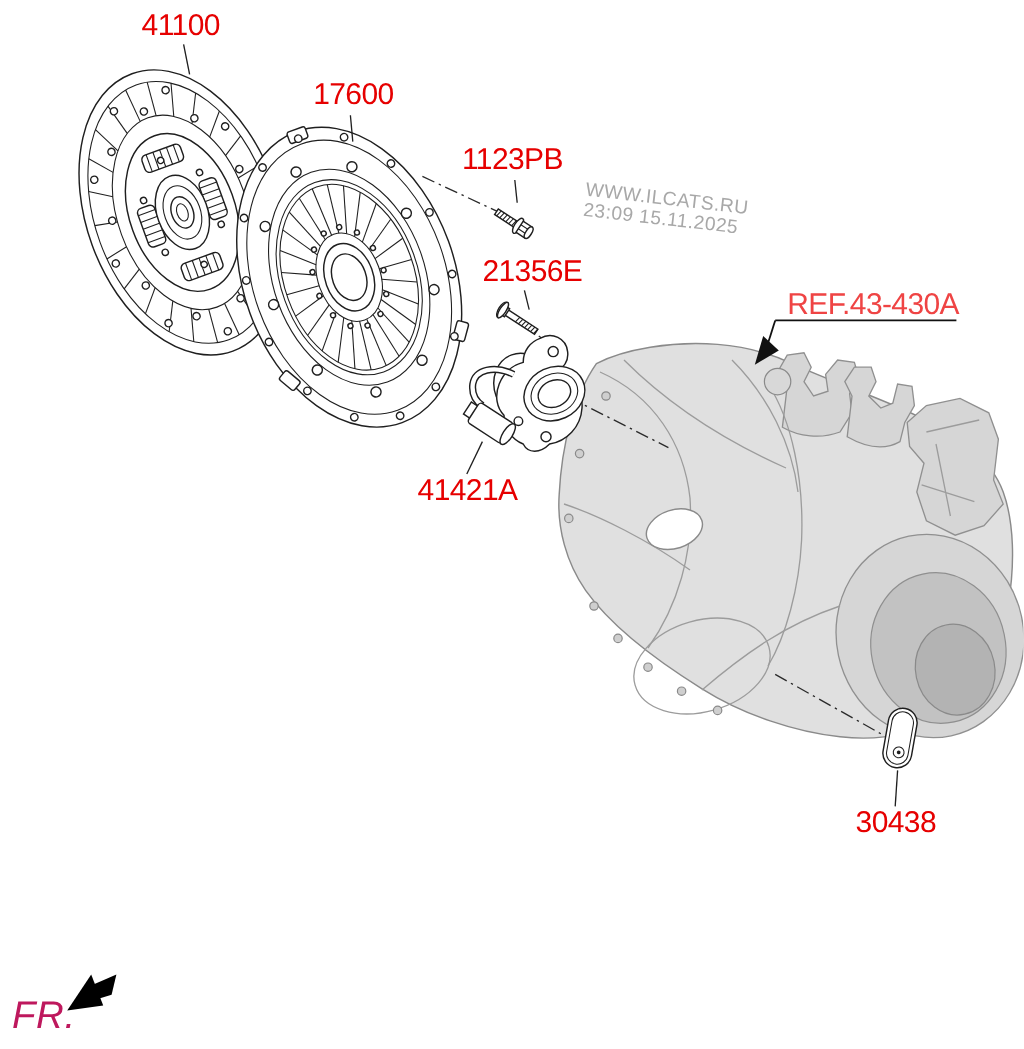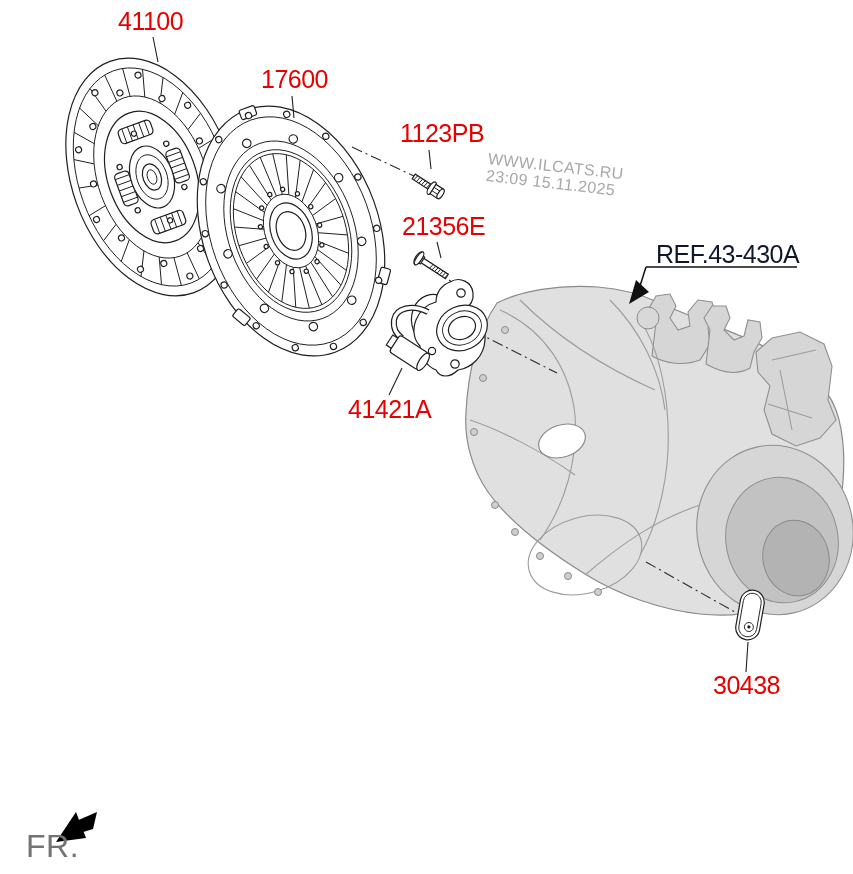--- a/index.html
+++ b/index.html
@@ -10,22 +10,22 @@
   svg{position:absolute;left:0;top:0;}
   .ln{stroke:#1f1f1f;stroke-width:1.2;fill:none;}
   .lnw{stroke:#1f1f1f;stroke-width:1.2;fill:#ffffff;}
   .thin{stroke:#1f1f1f;stroke-width:0.9;fill:none;}
   .leader{stroke:#1f1f1f;stroke-width:1.1;fill:none;}
   .dashdot{stroke:#2a2a2a;stroke-width:1.1;fill:none;stroke-dasharray:11 4 2 4;}
   .part-label{
     position:absolute;color:#e60000;font-size:25px;letter-spacing:-0.5px;
     white-space:nowrap;cursor:pointer;line-height:1.05;
   }
-  .ref-label{color:#0f172a;}
-  .fr-label{position:absolute;left:26px;top:828px;color:#737373;font-size:32px;letter-spacing:0.5px;}
+  .ref-label{color:#ef4444;}
+  .fr-label{position:absolute;left:10px;top:828px;color:#be185d;font-size:32px;letter-spacing:0.5px;font-style:italic;}
   .watermark{
     position:absolute;left:489px;top:150px;color:#a8a8a8;font-size:16px;line-height:17px;
     transform:rotate(6.5deg);transform-origin:left top;letter-spacing:0.4px;white-space:nowrap;
   }
   .gray-fill{fill:#e0e0e0;stroke:#8a8a8a;stroke-width:1.2;}
   .gray2{fill:#d6d6d6;stroke:#909090;stroke-width:1.1;}
   .gray3{fill:#c2c2c2;stroke:#8f8f8f;stroke-width:1;}
   .rib{stroke:#9c9c9c;stroke-width:1.1;fill:none;}
 </style>
 </head>
@@ -323,21 +323,21 @@
     </g>
 
     <g>
       <polygon points="56,842 76,812 86,838" fill="#000"></polygon>
       <polygon points="74,822 97,812 93,829 80,833" fill="#000"></polygon>
     </g>
   </svg>
 
   <div class="part-label" style="left:118px;top:8px">41100</div>
   <div class="part-label" style="left:261px;top:66px">17600</div>
-  <div class="part-label" style="left:400px;top:120px">1123PB</div>
+  <div class="part-label" style="left:385px;top:120px">1123PB</div>
   <div class="part-label" style="left:402px;top:213px">21356E</div>
   <div class="part-label" style="left:348px;top:396px">41421A</div>
   <div class="part-label ref-label" style="left:656px;top:241px">REF.43-430A</div>
   <div class="part-label" style="left:713px;top:672px">30438</div>
 
   <div class="fr-label">FR.</div>
 
   <div class="watermark">
     <div>WWW.ILCATS.RU</div>
     <div>23:09 15.11.2025</div>

